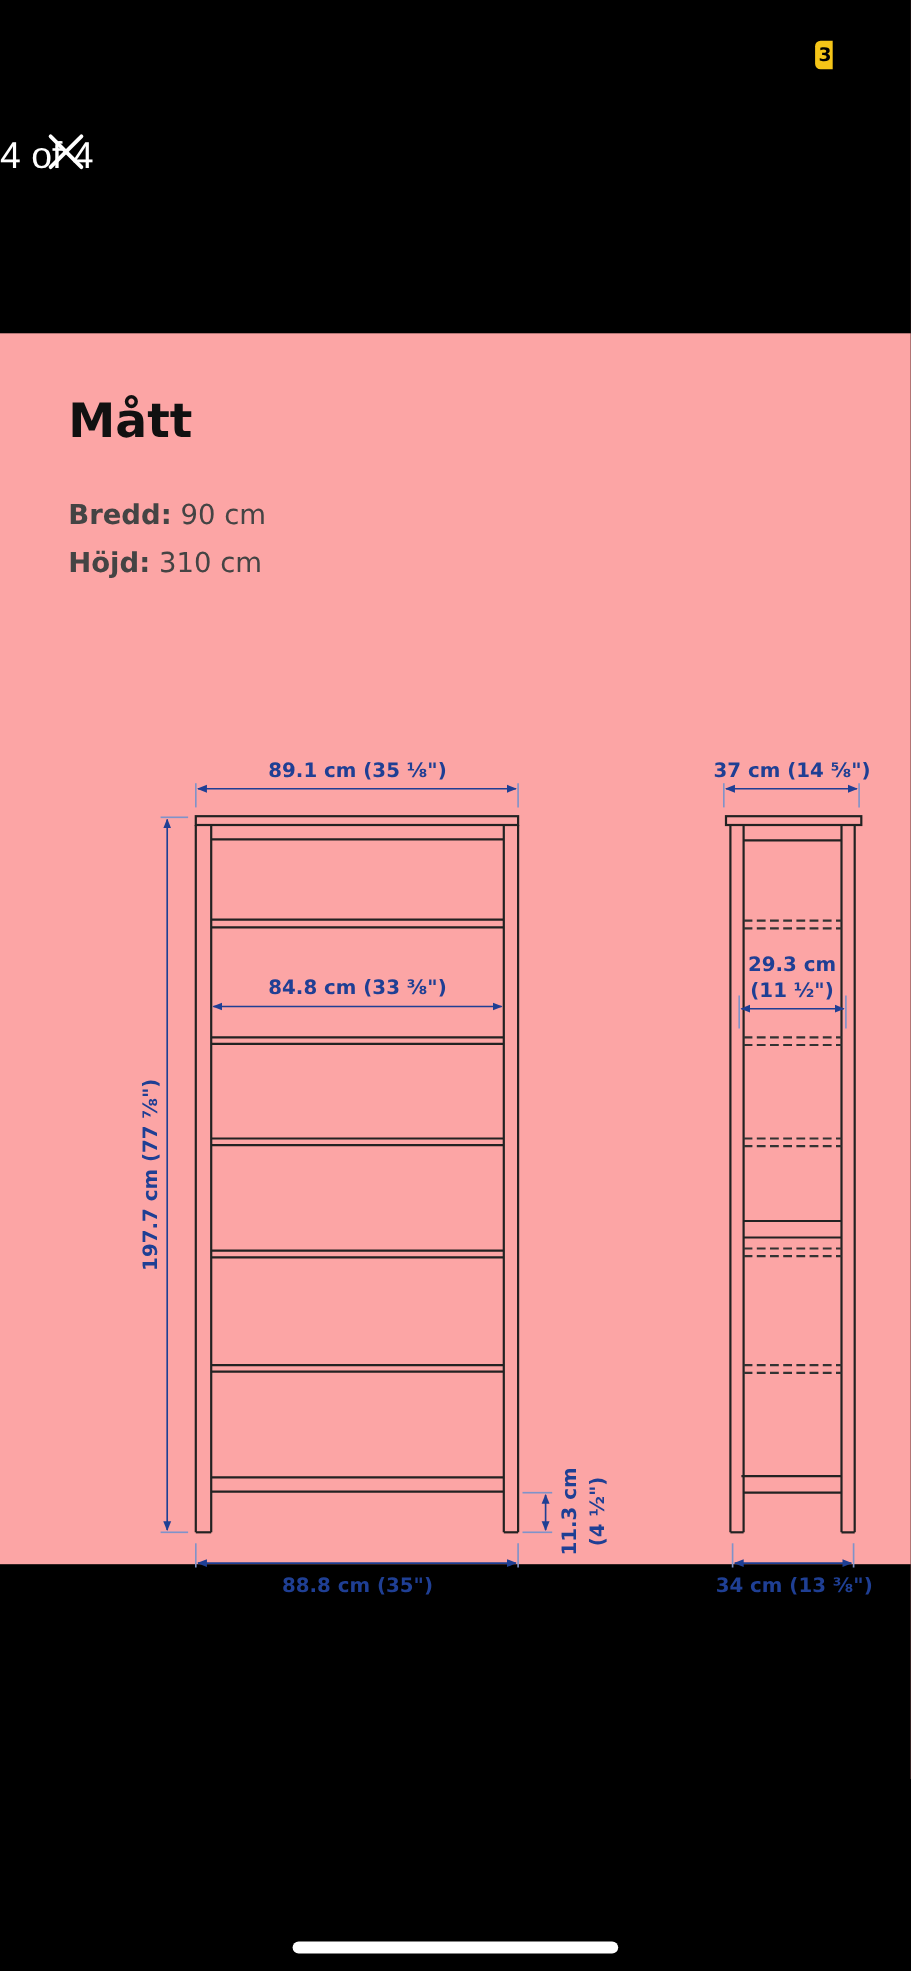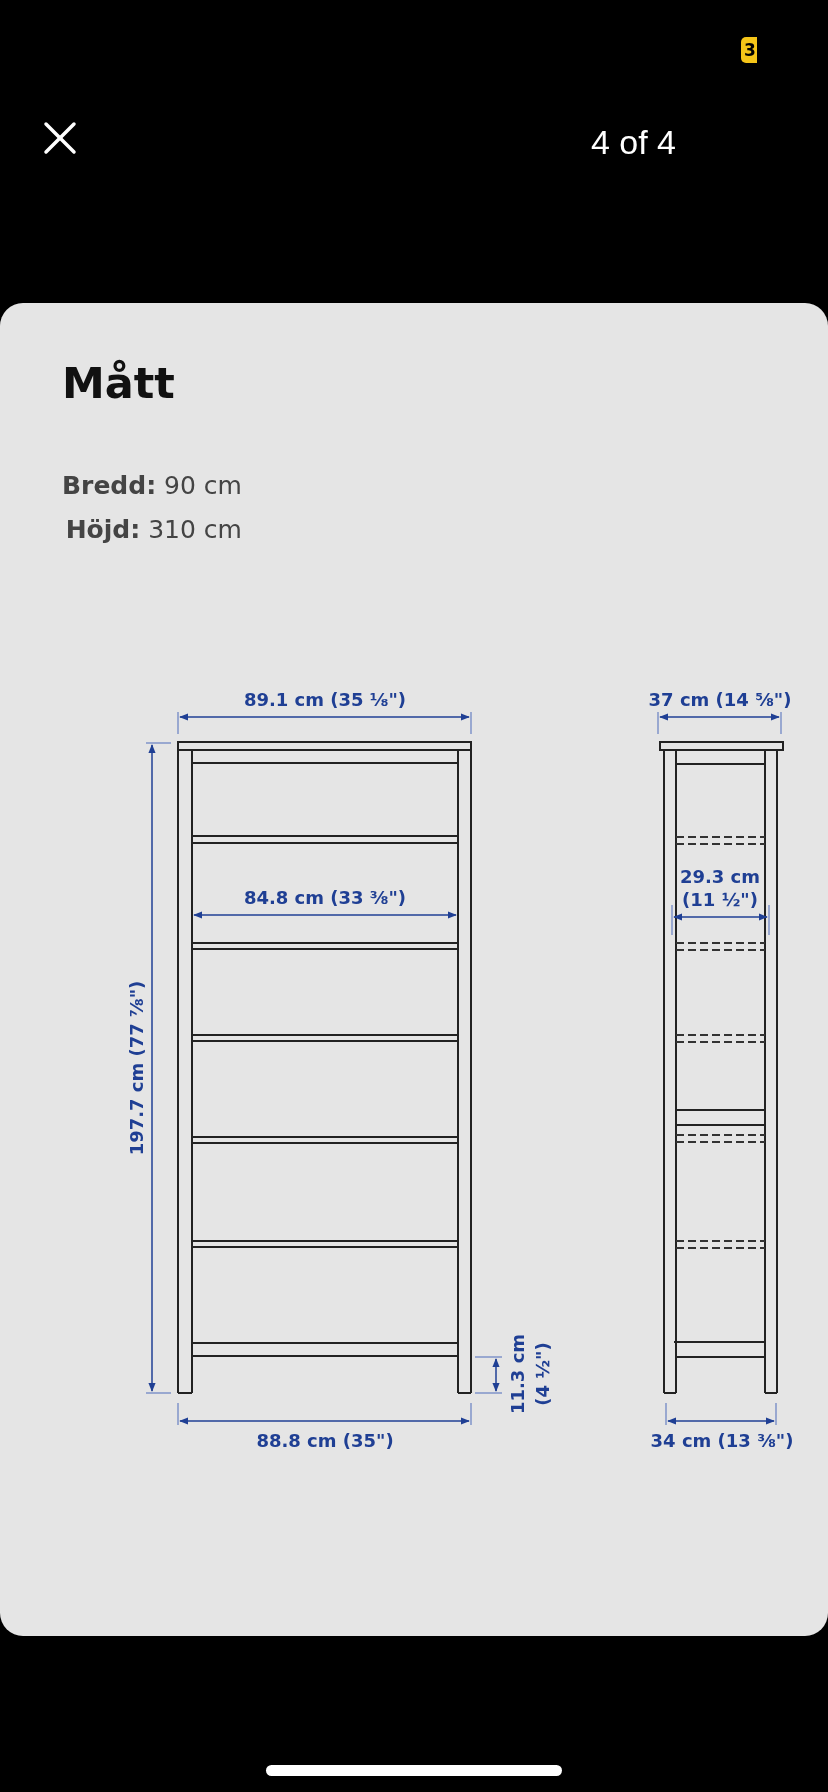--- a/index.html
+++ b/index.html
@@ -8,29 +8,29 @@
     font-family: "DejaVu Sans", sans-serif;
   }
   .topbar { position: absolute; left: 0; top: 0; width: 828px; height: 303px; background: #000; }
   .badge {
     position: absolute; left: 741px; top: 37px; width: 16px; height: 26px;
     background: #f5c518; border-radius: 5px 0 0 5px; overflow: hidden;
     color: #000; font-weight: bold; font-size: 17px; line-height: 26px; text-indent: 3px;
   }
   .close-btn { position: absolute; left: 40px; top: 118px; width: 40px; height: 40px; cursor: pointer; }
   .title {
-    position: absolute; left: 0; top: 118px; width: 676px; text-align: right;
+    position: absolute; left: 0; top: 118px; width: 676px; text-align: left;
     color: #fff; font-family: "Liberation Sans", sans-serif; font-size: 34px; line-height: 48px;
   }
-  .panel { position: absolute; left: 0; top: 303px; width: 828px; height: 1333px; background: #e5e5e5; border-radius: 23px; }
+  .panel { position: absolute; left: 0; top: 303px; width: 828px; height: 1119px; background: #fca5a5; }
   .heading {
     position: absolute; left: 62px; top: 52px; margin: 0;
     font-size: 43px; font-weight: bold; color: #111; line-height: 56px;
   }
-  .specs { position: absolute; left: 62px; top: 161px; text-align: right; }
+  .specs { position: absolute; left: 62px; top: 143px; }
   .spec-row { font-size: 25px; color: #444; line-height: 44px; white-space: nowrap; }
   .spec-row b { color: #444; font-weight: bold; }
   svg.drawing { position: absolute; left: 0; top: 0; }
   .dim { fill: #1f3f94; font-family: "DejaVu Sans", sans-serif; font-weight: bold; font-size: 18px; }
   .home-ind {
     position: absolute; left: 266px; top: 1765px; width: 296px; height: 11px;
     background: #fff; border-radius: 6px;
   }
 </style>
 </head>

